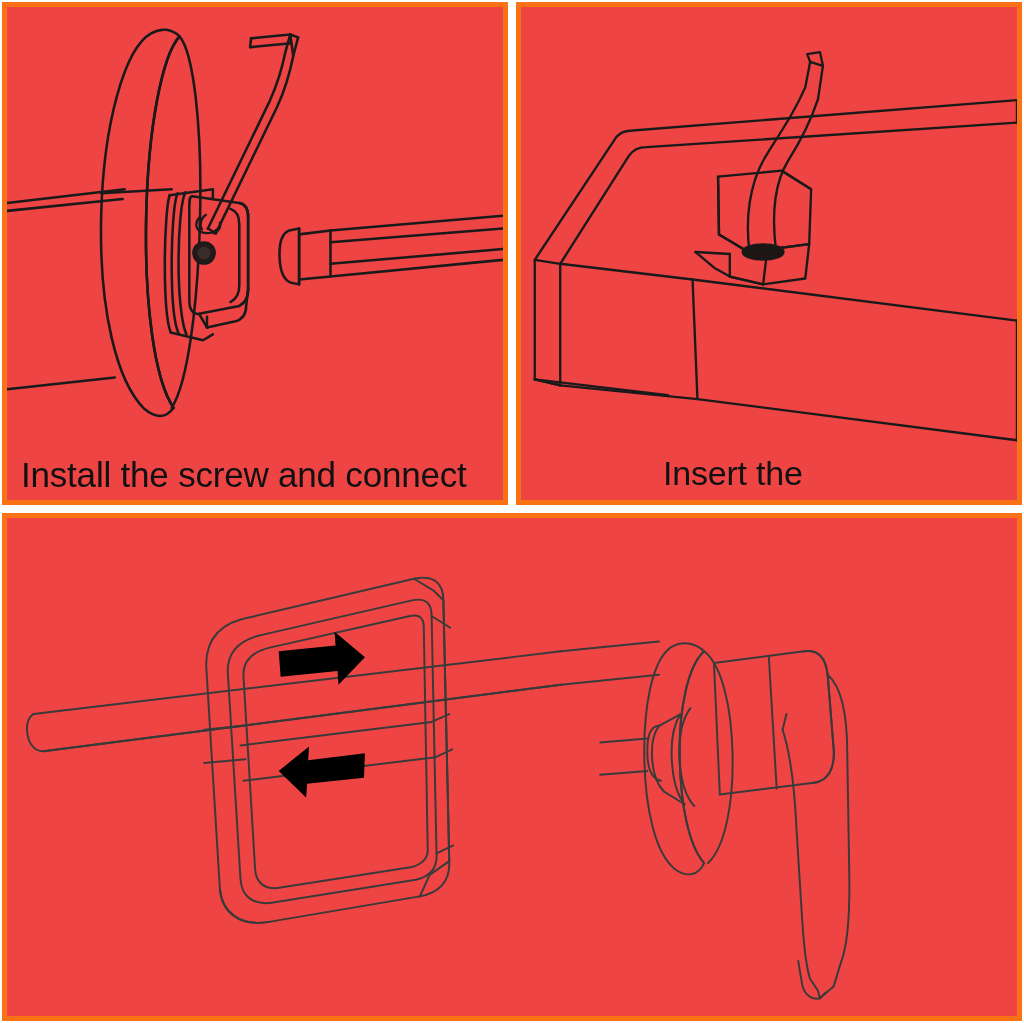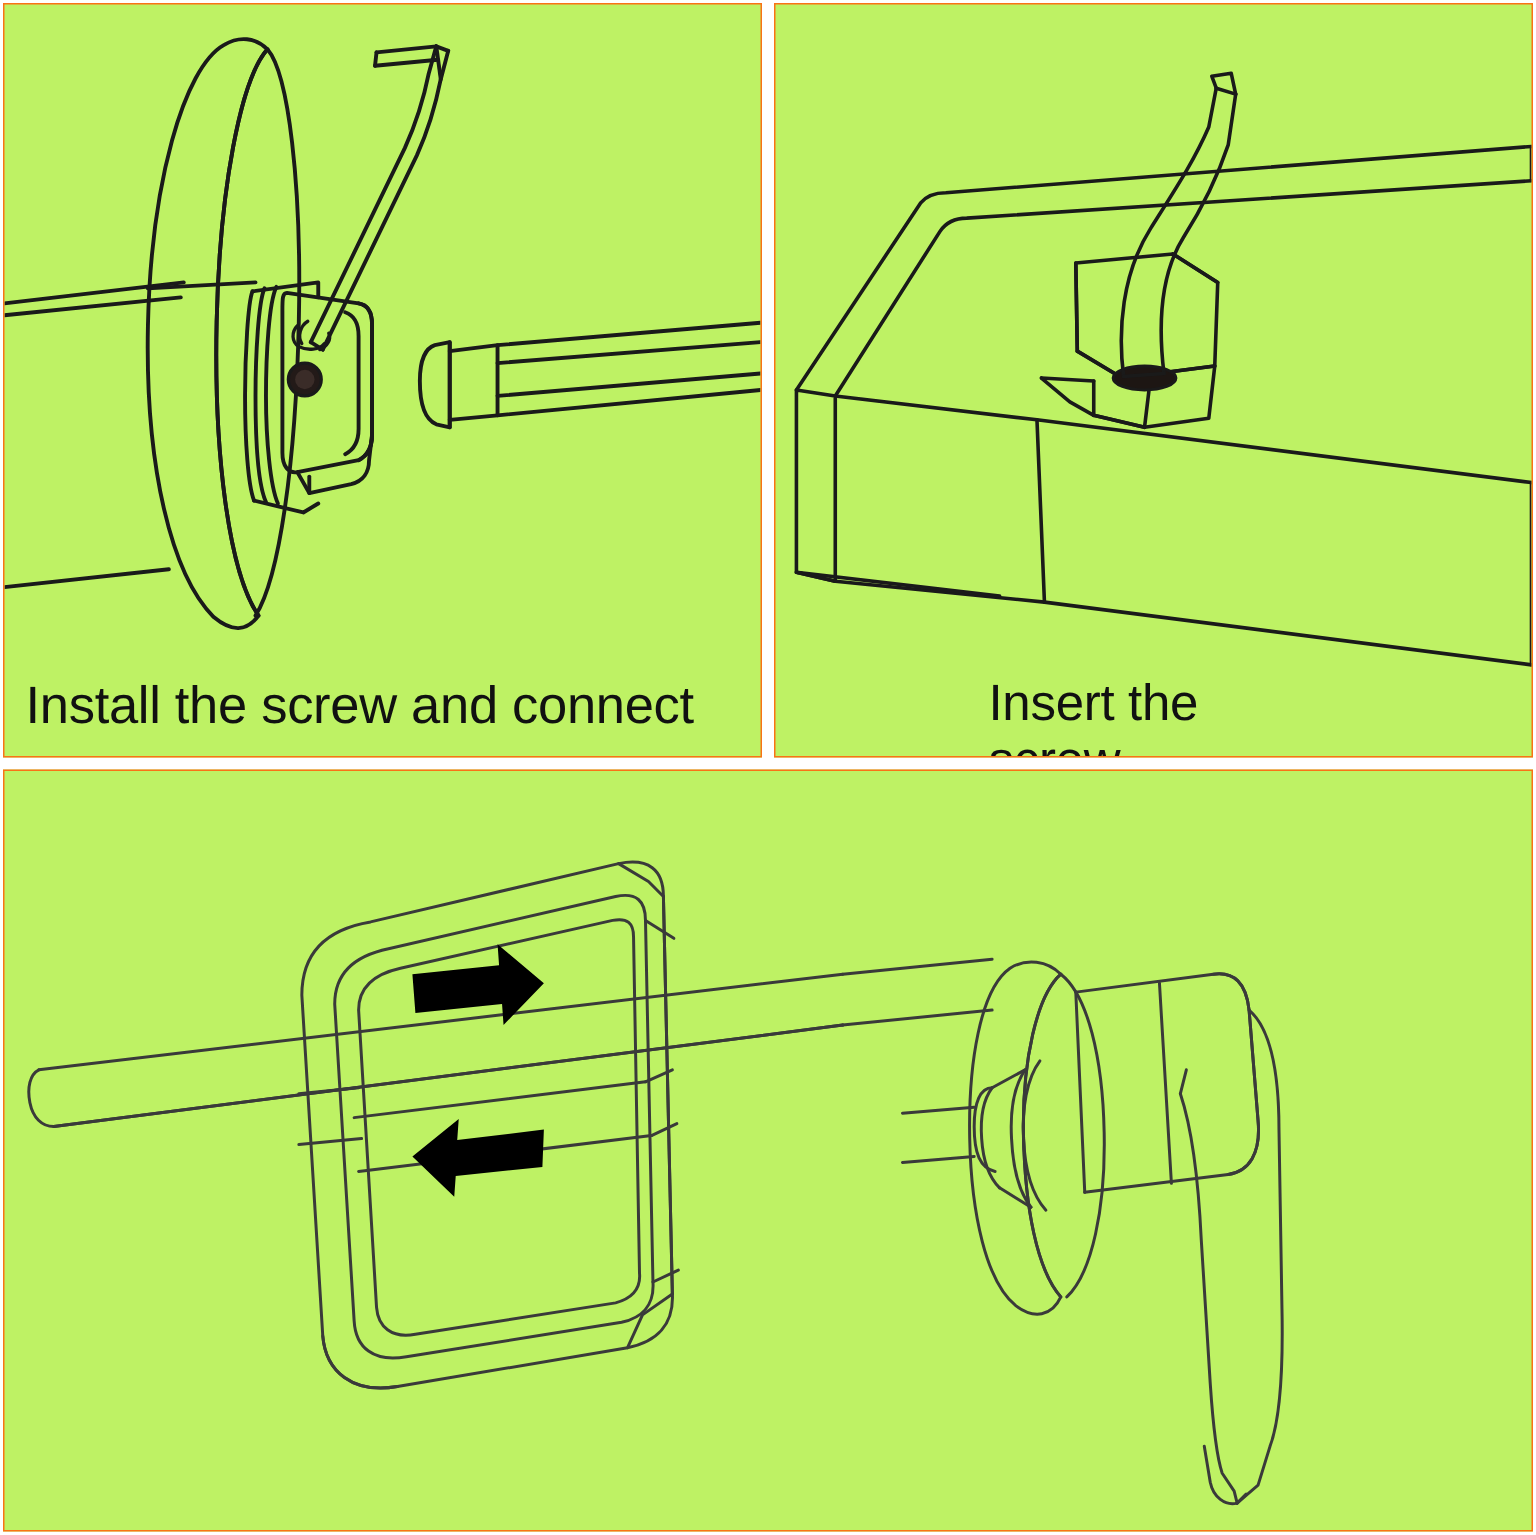--- a/index.html
+++ b/index.html
@@ -16,22 +16,22 @@
     position: relative;
     width: 1024px;
     height: 1023px;
     background: #ffffff;
     overflow: hidden;
   }
 
   
   .panel {
     position: absolute;
-    background: #bef264;
-    border: 1px solid #f97316;
+    background: #ef4444;
+    border: 5px solid #f97316;
     box-sizing: border-box;
     overflow: hidden;
   }
   #panel-1 { left: 2px;   top: 2px;   width: 506px; height: 503px; }
   #panel-2 { left: 516px; top: 2px;   width: 506px; height: 503px; }
   #panel-3 { left: 2px;   top: 513px; width: 1020px; height: 508px; }
 
   .panel-art {
     position: absolute;
     left: 0; top: 0;

